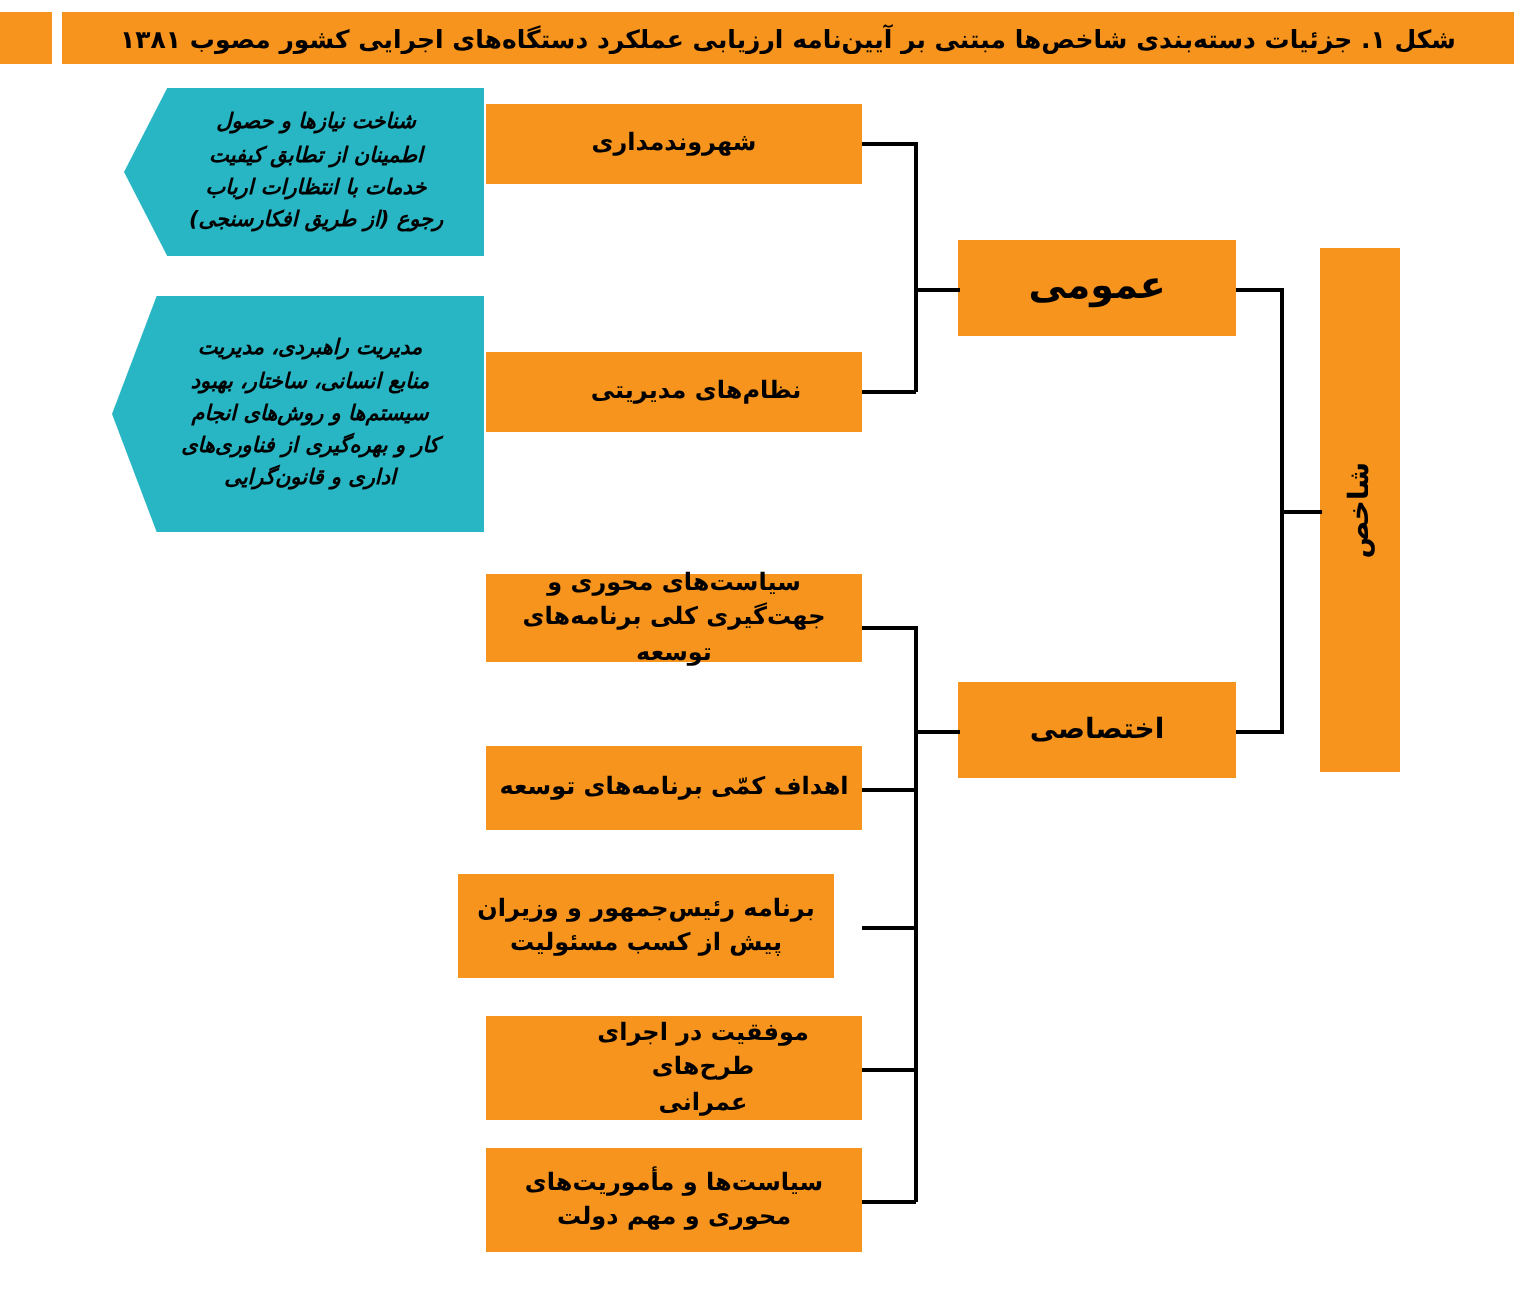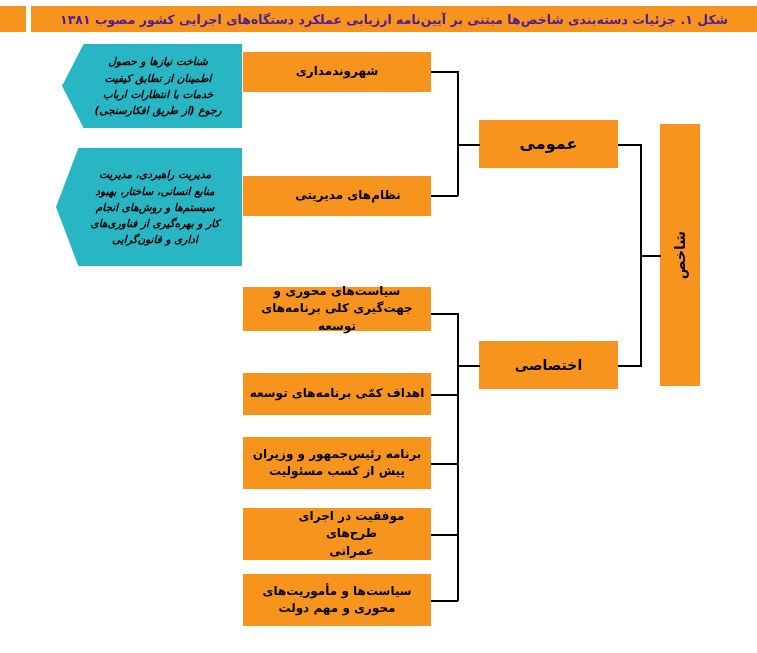--- a/index.html
+++ b/index.html
@@ -21,21 +21,21 @@
     top: 6px;
     left: 31px;
     width: 726px;
     height: 26px;
     background: #f7941e;
     display: flex;
     align-items: center;
     justify-content: center;
   }
   .title-bar .title-text {
-    color: #4c1d95;
+    color: #000000;
     font-size: 12.5px;
     font-weight: bold;
     letter-spacing: 0px;
     white-space: nowrap;
     direction: rtl;
     text-align: center;
   }
   .title-accent {
     position: absolute;
     top: 6px;
@@ -133,36 +133,36 @@
 
 <div class="box" style="left:243px; top:287px; width:188px; height:44px;">
   <span style="white-space:pre-line;">سیاست‌های محوری و
 جهت‌گیری کلی برنامه‌های توسعه</span>
 </div>
 
 <div class="box" style="left:243px; top:373px; width:188px; height:42px;">
   <span style="white-space:pre-line;">اهداف کمّی برنامه‌های توسعه</span>
 </div>
 
-<div class="box" style="left:243px; top:437px; width:188px; height:52px;align-items:center;">
+<div class="box" style="left:229px; top:437px; width:188px; height:52px;align-items:center;">
   <span style="white-space:pre-line;">برنامه رئیس‌جمهور و وزیران
 پیش از کسب مسئولیت</span>
 </div>
 
 <div class="box" style="left:243px; top:508px; width:188px; height:52px;">
   <span style="white-space:pre-line;margin-left:29px;">موفقیت در اجرای طرح‌های
 عمرانی</span>
 </div>
 
 <div class="box" style="left:243px; top:574px; width:188px; height:52px;">
   <span style="white-space:pre-line;">سیاست‌ها و مأموریت‌های
 محوری و مهم دولت</span>
 </div>
 
-<div class="box" style="left:479px; top:120px; width:139px; height:48px; font-size:16px;">
+<div class="box" style="left:479px; top:120px; width:139px; height:48px; font-size:19px;">
   <span>عمومی</span>
 </div>
 
 <div class="box" style="left:479px; top:341px; width:139px; height:48px; font-size:14px;">
   <span>اختصاصی</span>
 </div>
 
 <div class="box vertical" style="left:660px; top:124px; width:40px; height:262px; font-size:14px;">
   <span>شاخص</span>
 </div>

